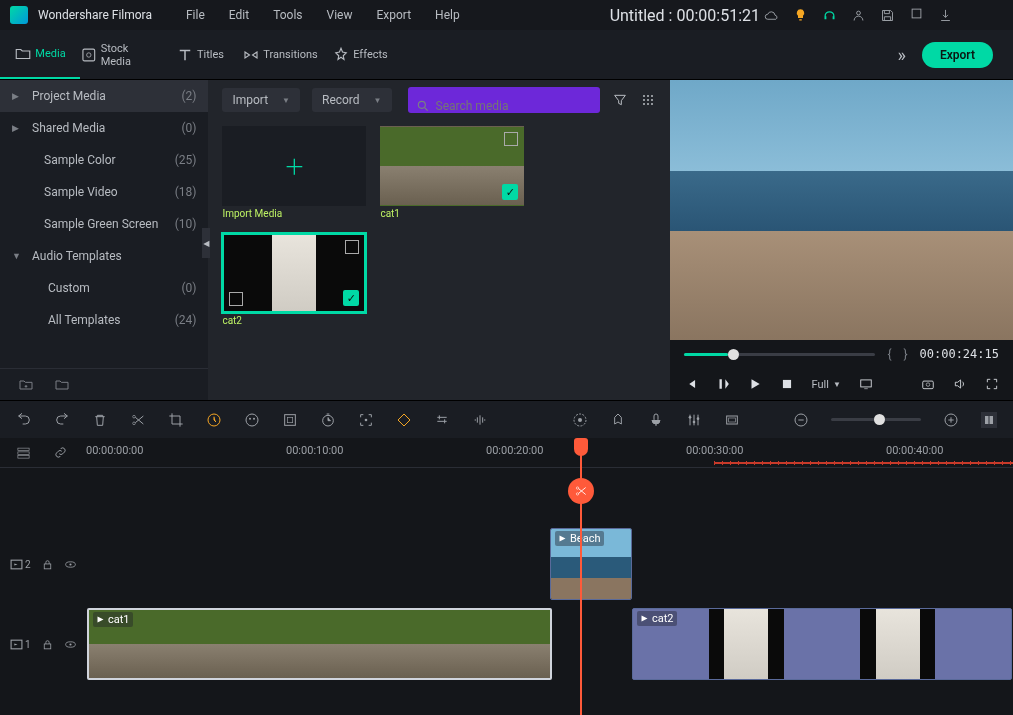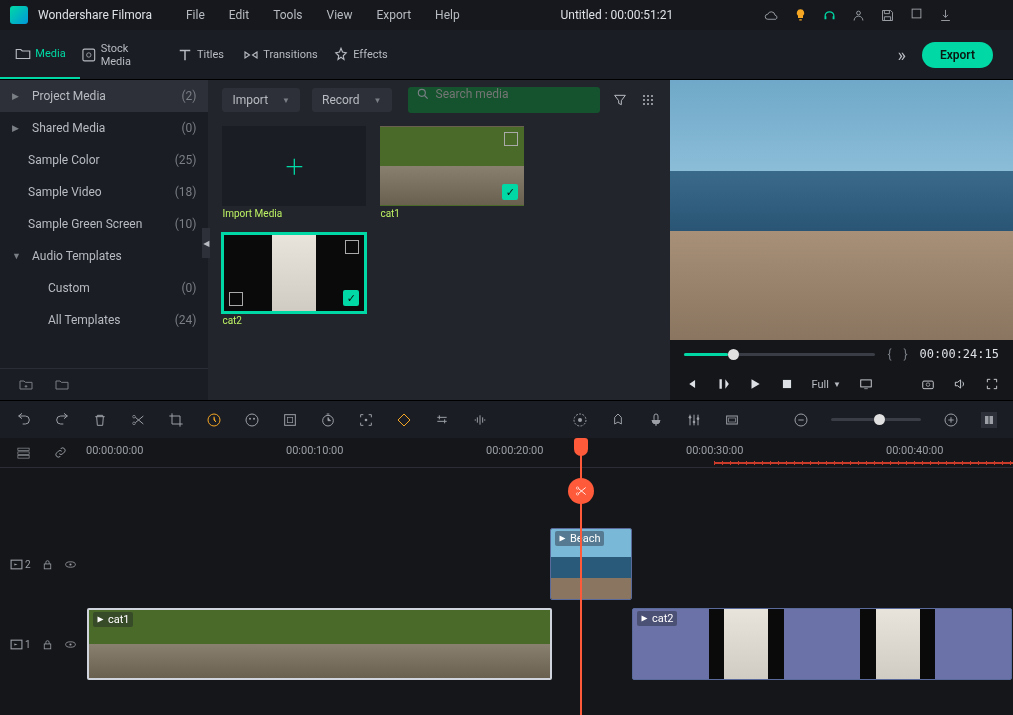--- a/index.html
+++ b/index.html
@@ -1,49 +1,49 @@
 <!DOCTYPE html>
 <html><head>
 <meta charset="utf-8">
 <style>
 *{box-sizing:border-box;margin:0;padding:0;font-family:-apple-system,BlinkMacSystemFont,"Segoe UI",Roboto,sans-serif;user-select:none}
 body{width:1013px;height:715px;background:#1a1d23;color:#b8bcc2;overflow:hidden;font-size:12px}
 .titlebar{height:30px;background:#16181d;display:flex;align-items:center;padding:8px 10px;gap:4px}
 .logo{width:18px;height:18px;background:linear-gradient(135deg,#00d9a5,#0098d9);border-radius:3px;margin-right:6px}
 .app-name{color:#dde0e5;font-size:12px;margin-right:20px}
 .menu-item{padding:4px 10px;color:#b8bcc2;cursor:pointer;font-size:12px}
-.title-center{flex:1;text-align:center;color:#dde0e5;font-size:12px}
+.title-center{flex:1;text-align:right;color:#dde0e5;font-size:16px}
 .titlebar-icons{display:flex;gap:14px;align-items:center}
 .titlebar-icons svg,.titlebar-icons .ico{width:15px;height:15px;fill:#9ca0a6;cursor:pointer}
 .window-controls{display:flex;gap:18px;margin-left:10px}
 .main-tabs{height:50px;background:#1a1d23;display:flex;align-items:center;border-bottom:1px solid #000}
 .tab{display:flex;flex-direction:row;align-items:center;justify-content:center;width:80px;height:100%;cursor:pointer;gap:3px}
 .tab.active{border-bottom:2px solid #00d9a5}
 .tab.active span{color:#00d9a5}
 .tab svg{width:18px;height:18px;fill:#b8bcc2}
 .tab.active svg{fill:#00d9a5}
 .tab span{font-size:11px}
 .tab-overflow{margin-left:auto;margin-right:16px;color:#b8bcc2;font-size:18px;cursor:pointer}
 .export-btn{background:#00d9a5;color:#0a1812;padding:6px 18px;border-radius:14px;font-size:12px;font-weight:600;margin-right:20px;cursor:pointer;border:none}
 .workspace{display:flex;height:320px}
 .sidebar{width:216px;background:#1a1d23;display:flex;flex-direction:column}
 .side-item{display:flex;align-items:center;height:32px;padding:0 12px;cursor:pointer}
 .side-item.active{background:#2d3038}
 .side-item .arr{width:12px;font-size:9px;margin-right:8px;color:#7a7e85}
 .side-item .lbl{flex:1;font-size:12px}
 .side-item .cnt{color:#7a7e85;font-size:12px}
-.side-item.sub .lbl{margin-left:16px}
+.side-item.sub .lbl{margin-left:32px}
 .side-item.sub2 .lbl{margin-left:36px}
 .side-footer{margin-top:auto;height:32px;display:flex;align-items:center;gap:20px;padding:0 18px;border-top:1px solid #2a2d35}
 .side-footer svg{width:16px;height:16px;fill:#7a7e85;cursor:pointer}
 .media-panel{flex:1;background:#22252b;display:flex;flex-direction:column;position:relative}
 .media-toolbar{height:40px;display:flex;align-items:center;gap:12px;padding:0 14px}
 .dropdown{background:#2d3038;padding:5px 10px;border-radius:3px;display:flex;align-items:center;gap:14px;cursor:pointer;font-size:12px}
 .dropdown .car{font-size:8px;color:#7a7e85}
-.search-box{flex:1;background:#14532d;border-radius:3px;display:flex;align-items:flex-start;padding:0 8px;height:26px;margin-left:4px}
+.search-box{flex:1;background:#6d28d9;border-radius:3px;display:flex;align-items:flex-end;padding:0 8px;height:26px;margin-left:4px}
 .search-box input{background:none;border:none;color:#b8bcc2;outline:none;font-size:12px;flex:1}
 .search-box svg{width:14px;height:14px;fill:#7a7e85;margin-right:6px}
 .media-toolbar .ico-btn{width:16px;height:16px;fill:#b8bcc2;cursor:pointer}
 .media-grid{display:flex;flex-wrap:wrap;gap:14px;padding:6px 14px}
 .media-item{width:144px}
 .thumb{width:144px;height:80px;background:#151515;position:relative;display:flex;align-items:center;justify-content:center;border:1px solid transparent}
 .thumb.import{background:#1a1d23}
 .thumb.sel{border:2px solid #00d9a5;outline:1px solid #00d9a5}
 .thumb .plus{font-size:32px;color:#00d9a5;font-weight:200}
 .thumb .check{position:absolute;right:5px;bottom:5px;width:16px;height:16px;background:#00d9a5;border-radius:2px;display:flex;align-items:center;justify-content:center;font-size:11px;color:#0a1812}

